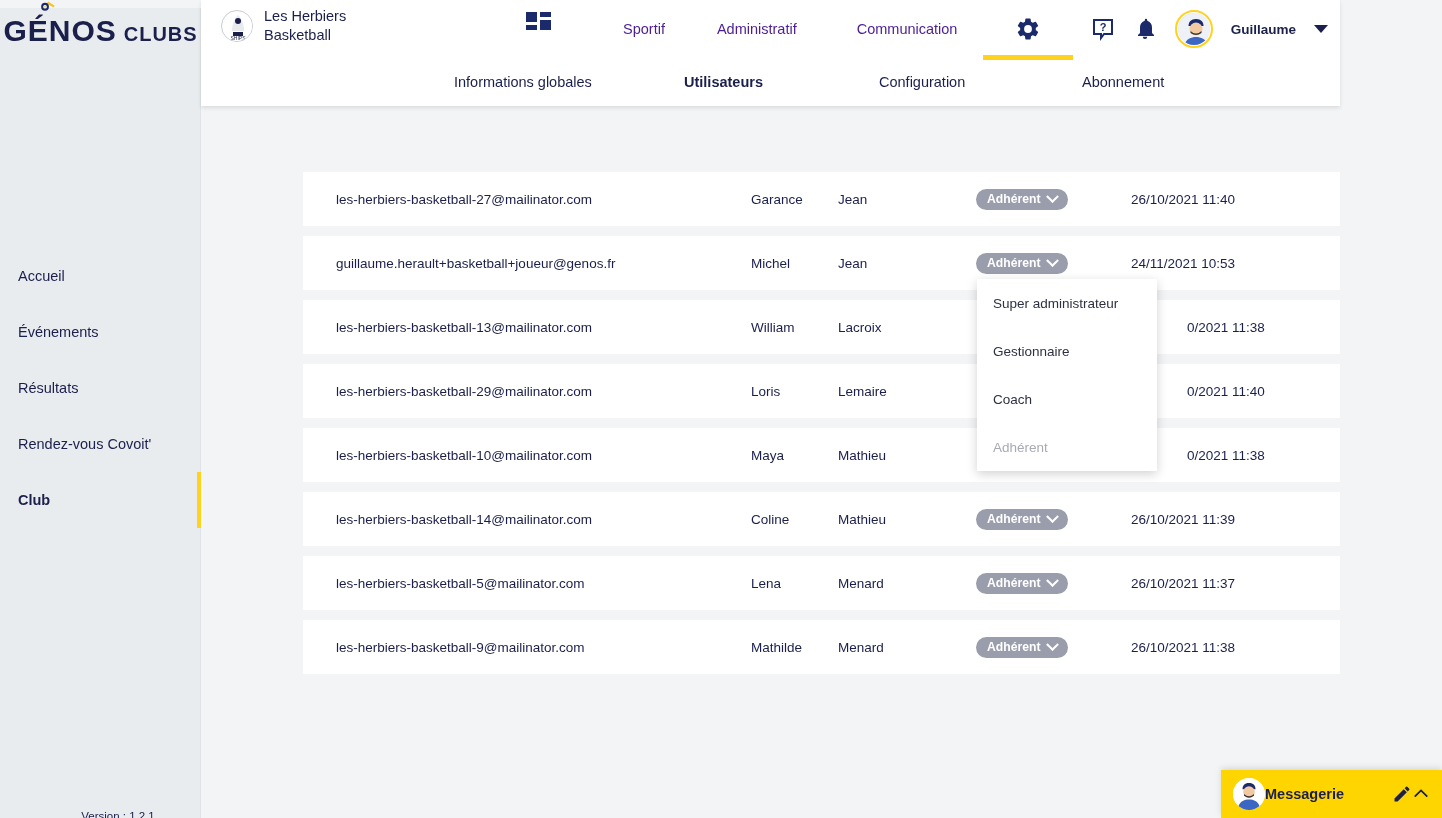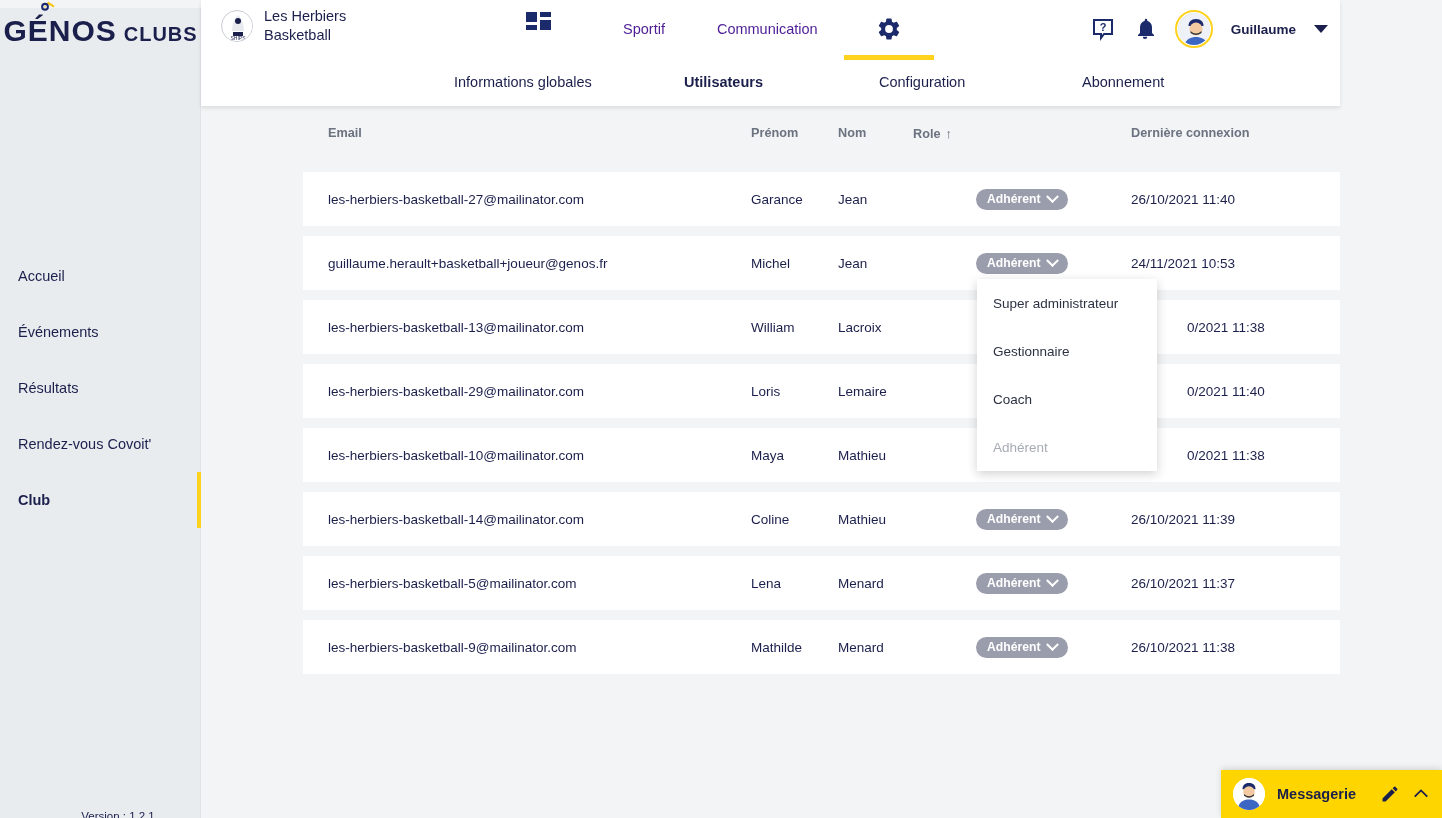--- a/index.html
+++ b/index.html
@@ -146,21 +146,21 @@
   }
   .th .sort-arrow { font-size: 13px; margin-left: 5px; color: #5b616e; }
   .rows { position: absolute; left: 102px; top: 66px; width: 1037px; }
   .row {
     position: relative;
     height: 54px; background: #ffffff;
     margin-bottom: 10px;
     display: flex; align-items: center;
   }
   .cell { position: absolute; font-size: 13.5px; color: #1b1f4b; white-space: nowrap; }
-  .cell-email { left: 25px; }
+  .cell-email { left: 33px; }
   .cell-prenom { left: 448px; }
   .cell-nom { left: 535px; }
   .cell-role { left: 673px; }
   .cell-date { left: 828px; }
   .role-pill {
     display: inline-flex; align-items: center; gap: 7px;
     background: #9a9dac; color: #ffffff;
     border-radius: 14px; height: 21px; padding: 0 11px;
     font-size: 12.2px; font-weight: bold; cursor: pointer;
   }
@@ -183,21 +183,21 @@
     padding-left: 16px;
     font-size: 13.5px; color: #2d3142; cursor: pointer;
   }
   .role-menu-item.disabled { color: #a8abb5; cursor: default; }
 
   
   .messagerie {
     position: absolute; left: 1221px; top: 770px;
     width: 221px; height: 48px;
     background: #ffd500;
-    display: flex; align-items: center; gap: 12px;
+    display: flex; align-items: center; 
     padding: 0 12px;
     box-shadow: 0 -2px 6px rgba(0,0,0,0.12);
     z-index: 50; cursor: pointer;
   }
   .msg-avatar {
     width: 32px; height: 32px; border-radius: 50%;
     background: #fff; overflow: hidden; position: relative; flex: none;
   }
   .msg-label { font-size: 14.5px; font-weight: bold; color: #1b1f4b; flex: 1; }
   .msg-icon { cursor: pointer; display: flex; }
@@ -269,20 +269,23 @@
           <rect x="14" y="9" width="11" height="10" fill="#1b2a6b"></rect>
           <rect x="0" y="14" width="11" height="5" fill="#1b2a6b"></rect>
         </svg>
       </div>
 
       <div class="nav-tabs">
         <div class="nav-tab">
           <span>Sportif</span>
         </div>
         <div class="nav-tab" style="padding:0 30px;">
+          <span>Administratif</span>
+        </div>
+        <div class="nav-tab" style="padding:0 30px;">
           <span>Communication</span>
         </div>
         <div class="nav-tab icon-tab active">
           <svg width="26" height="26" viewBox="0 0 24 24">
             <path fill="#1b2a6b" d="M19.14 12.94a7.5 7.5 0 0 0 .06-.94 7.5 7.5 0 0 0-.06-.94l2.03-1.58a.5.5 0 0 0 .12-.62l-1.92-3.32a.5.5 0 0 0-.6-.22l-2.39.96a7.3 7.3 0 0 0-1.62-.94l-.36-2.54a.5.5 0 0 0-.5-.42h-3.84a.5.5 0 0 0-.5.42l-.36 2.54c-.58.24-1.12.56-1.62.94l-2.39-.96a.5.5 0 0 0-.6.22L2.66 8.86a.5.5 0 0 0 .12.62l2.03 1.58c-.04.31-.06.63-.06.94s.02.63.06.94l-2.03 1.58a.5.5 0 0 0-.12.62l1.92 3.32c.12.22.38.3.6.22l2.39-.96c.5.38 1.04.7 1.62.94l.36 2.54a.5.5 0 0 0 .5.42h3.84a.5.5 0 0 0 .5-.42l.36-2.54c.58-.24 1.12-.56 1.62-.94l2.39.96c.22.08.48 0 .6-.22l1.92-3.32a.5.5 0 0 0-.12-.62l-2.03-1.58zM12 15.6A3.6 3.6 0 1 1 12 8.4a3.6 3.6 0 0 1 0 7.2z"></path>
           </svg>
         </div>
       </div>
 
       <div class="header-right">
@@ -324,37 +327,20 @@
         <span>Configuration</span>
       </div>
       <div class="subtab" style="left:881px;">
         <span>Abonnement</span>
       </div>
     </div>
   </div>
 
   <div class="content">
 
-    <div class="table-head">
-      <div class="th" style="left:25px;">
-        <span>Email</span>
-      </div>
-      <div class="th" style="left:448px;">
-        <span>Prénom</span>
-      </div>
-      <div class="th" style="left:535px;">
-        <span>Nom</span>
-      </div>
-      <div class="th" style="left:610px;">
-        <span>Role</span><span class="sort-arrow">↑</span>
-      </div>
-      <div class="th" style="left:828px;">
-        <span>Dernière connexion</span>
-      </div>
-    </div>
 
     <div class="rows">
 
       <div class="row">
         <div class="cell cell-email">les-herbiers-basketball-27@mailinator.com</div>
         <div class="cell cell-prenom">Garance</div>
         <div class="cell cell-nom">Jean</div>
         <div class="cell cell-role">
           <span class="role-pill">
             <span>Adhérent</span>

